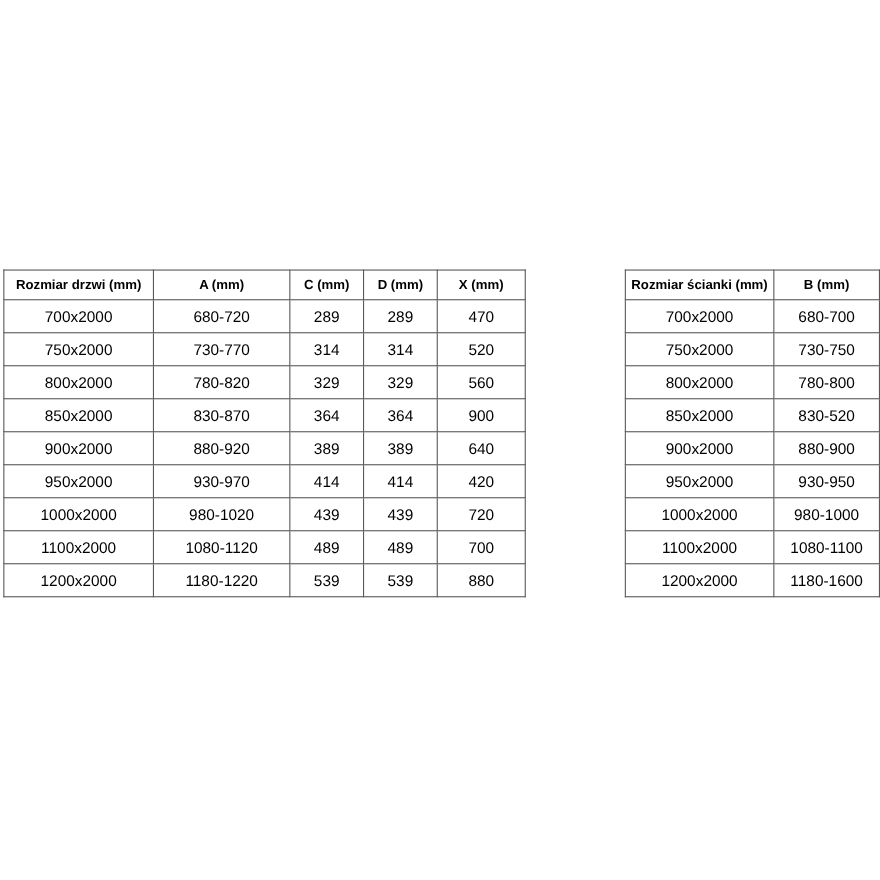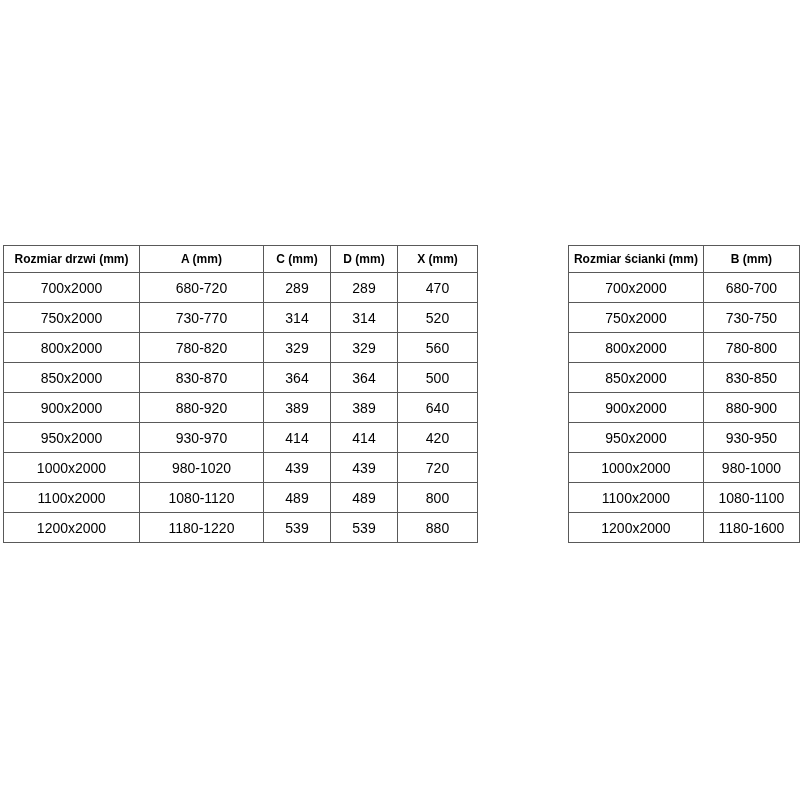--- a/index.html
+++ b/index.html
@@ -91,21 +91,21 @@
           <td>780-820</td>
           <td>329</td>
           <td>329</td>
           <td>560</td>
         </tr>
         <tr>
           <td>850x2000</td>
           <td>830-870</td>
           <td>364</td>
           <td>364</td>
-          <td>500</td>
+          <td>900</td>
         </tr>
         <tr>
           <td>900x2000</td>
           <td>880-920</td>
           <td>389</td>
           <td>389</td>
           <td>640</td>
         </tr>
         <tr>
           <td>950x2000</td>
@@ -119,21 +119,21 @@
           <td>980-1020</td>
           <td>439</td>
           <td>439</td>
           <td>720</td>
         </tr>
         <tr>
           <td>1100x2000</td>
           <td>1080-1120</td>
           <td>489</td>
           <td>489</td>
-          <td>800</td>
+          <td>700</td>
         </tr>
         <tr>
           <td>1200x2000</td>
           <td>1180-1220</td>
           <td>539</td>
           <td>539</td>
           <td>880</td>
         </tr>
       </tbody>
   </table>
@@ -157,21 +157,21 @@
         <tr>
           <td>750x2000</td>
           <td>730-750</td>
         </tr>
         <tr>
           <td>800x2000</td>
           <td>780-800</td>
         </tr>
         <tr>
           <td>850x2000</td>
-          <td>830-850</td>
+          <td>830-520</td>
         </tr>
         <tr>
           <td>900x2000</td>
           <td>880-900</td>
         </tr>
         <tr>
           <td>950x2000</td>
           <td>930-950</td>
         </tr>
         <tr>

